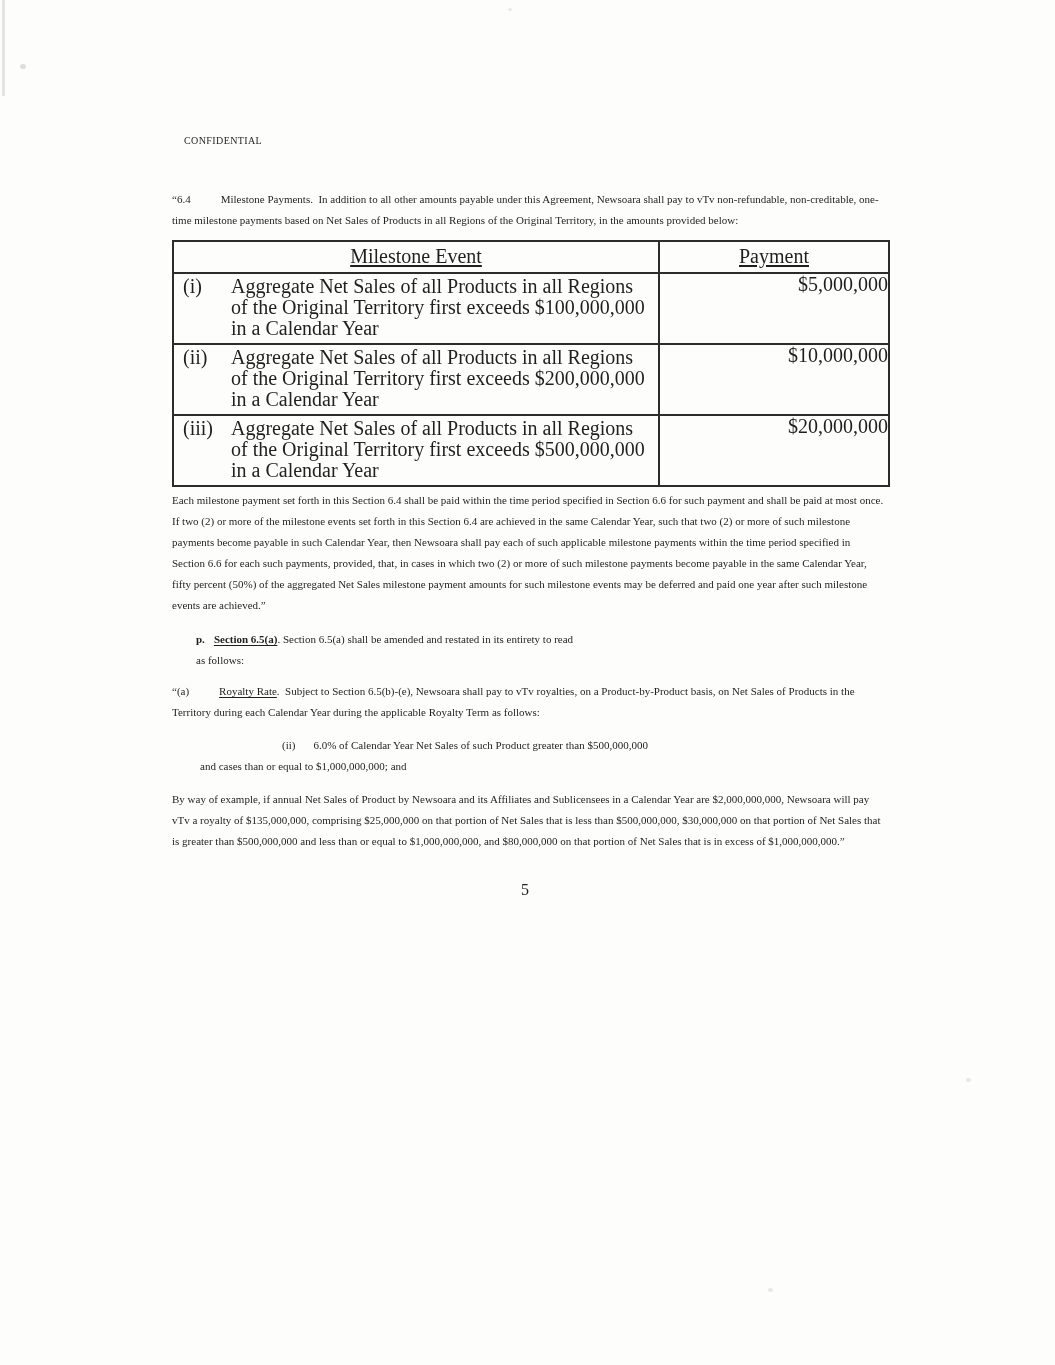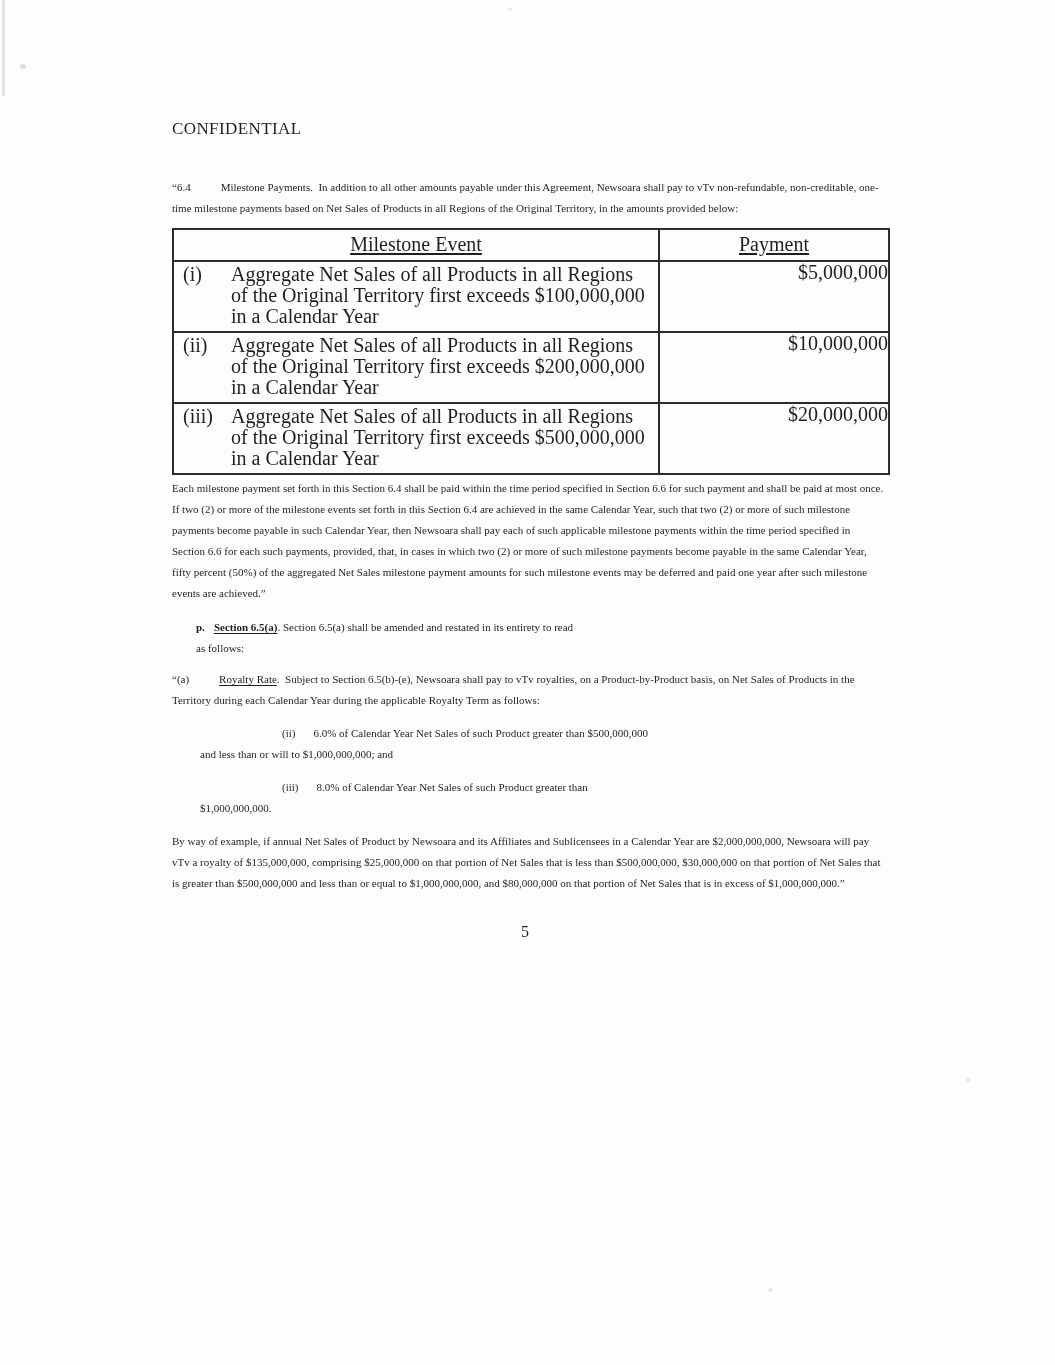--- a/index.html
+++ b/index.html
@@ -23,22 +23,22 @@
   .scan-speck{position:absolute;background:#b5b5b5;border-radius:50%;opacity:.45;}
   .speck-1{left:20px;top:64px;width:6px;height:5px;}
   .speck-2{left:966px;top:1078px;width:5px;height:4px;opacity:.3;}
   .speck-3{left:508px;top:8px;width:4px;height:3px;opacity:.25;}
   .speck-4{left:768px;top:1288px;width:5px;height:4px;opacity:.3;}
 
   .content{
     position:absolute;left:172px;top:120px;width:714px;
   }
   .confidential{
-    font-size:17px;line-height:18px;letter-spacing:.4px;
-    margin:0;
+    font-size:10px;line-height:18px;letter-spacing:.4px;
+    margin:12px;
   }
   p{margin:0;font-size:11px;line-height:21px;white-space:pre-wrap;}
   .para-64{margin-top:39px;}
   .tab{display:inline-block;width:30px;}
   .tab-sm{display:inline-block;width:9px;}
   .b{font-weight:bold;}
   .u{text-decoration:underline;text-underline-offset:2px;}
 
   table.milestones{
     border-collapse:collapse;
@@ -135,23 +135,22 @@
     </tbody>
       </table>
 
     <p class="terms">Each milestone payment set forth in this Section 6.4 shall be paid within the time period specified in Section 6.6 for such payment and shall be paid at most once.  If two (2) or more of the milestone events set forth in this Section 6.4 are achieved in the same Calendar Year, such that two (2) or more of such milestone payments become payable in such Calendar Year, then Newsoara shall pay each of such applicable milestone payments within the time period specified in Section 6.6 for each such payments, provided, that, in cases in which two (2) or more of such milestone payments become payable in the same Calendar Year, fifty percent (50%) of the aggregated Net Sales milestone payment amounts for such milestone events may be deferred and paid one year after such milestone events are achieved.”</p>
 
     <p class="amend"><span class="b">p.</span><span class="tab-sm"></span><span class="b u">Section 6.5(a)</span><span>. Section 6.5(a) shall be amended and restated in its entirety to read</span><br><span>as follows:</span></p>
 
     <p class="para-a"><span>“(a)</span><span class="tab"></span><span class="u">Royalty Rate</span><span>.  Subject to Section 6.5(b)-(e), Newsoara shall pay to vTv royalties, on a Product-by-Product basis, on Net Sales of Products in the Territory during each Calendar Year during the applicable Royalty Term as follows:</span></p>
 
 
-    <p class="tier"><span>(ii)</span><span class="tab-sm"></span><span class="tab-sm"></span><span>6.0% of Calendar Year Net Sales of such Product greater than $500,000,000</span><br><span>and less than or will to $1,000,000,000; and</span></p>
+    <p class="tier"><span>(ii)</span><span class="tab-sm"></span><span class="tab-sm"></span><span>6.0% of Calendar Year Net Sales of such Product greater than $500,000,000</span><br><span>and cases than or equal to $1,000,000,000; and</span></p>
 
-    <p class="tier"><span>(iii)</span><span class="tab-sm"></span><span class="tab-sm"></span><span>8.0% of Calendar Year Net Sales of such Product greater than</span><br><span>$1,000,000,000.</span></p>
 
     <p class="example">By way of example, if annual Net Sales of Product by Newsoara and its Affiliates and Sublicensees in a Calendar Year are $2,000,000,000, Newsoara will pay vTv a royalty of $135,000,000, comprising $25,000,000 on that portion of Net Sales that is less than $500,000,000, $30,000,000 on that portion of Net Sales that is greater than $500,000,000 and less than or equal to $1,000,000,000, and $80,000,000 on that portion of Net Sales that is in excess of $1,000,000,000.”</p>
 
 
     <p class="pageno">5</p>
 
   </div>
 </div>
 
 </body></html>

